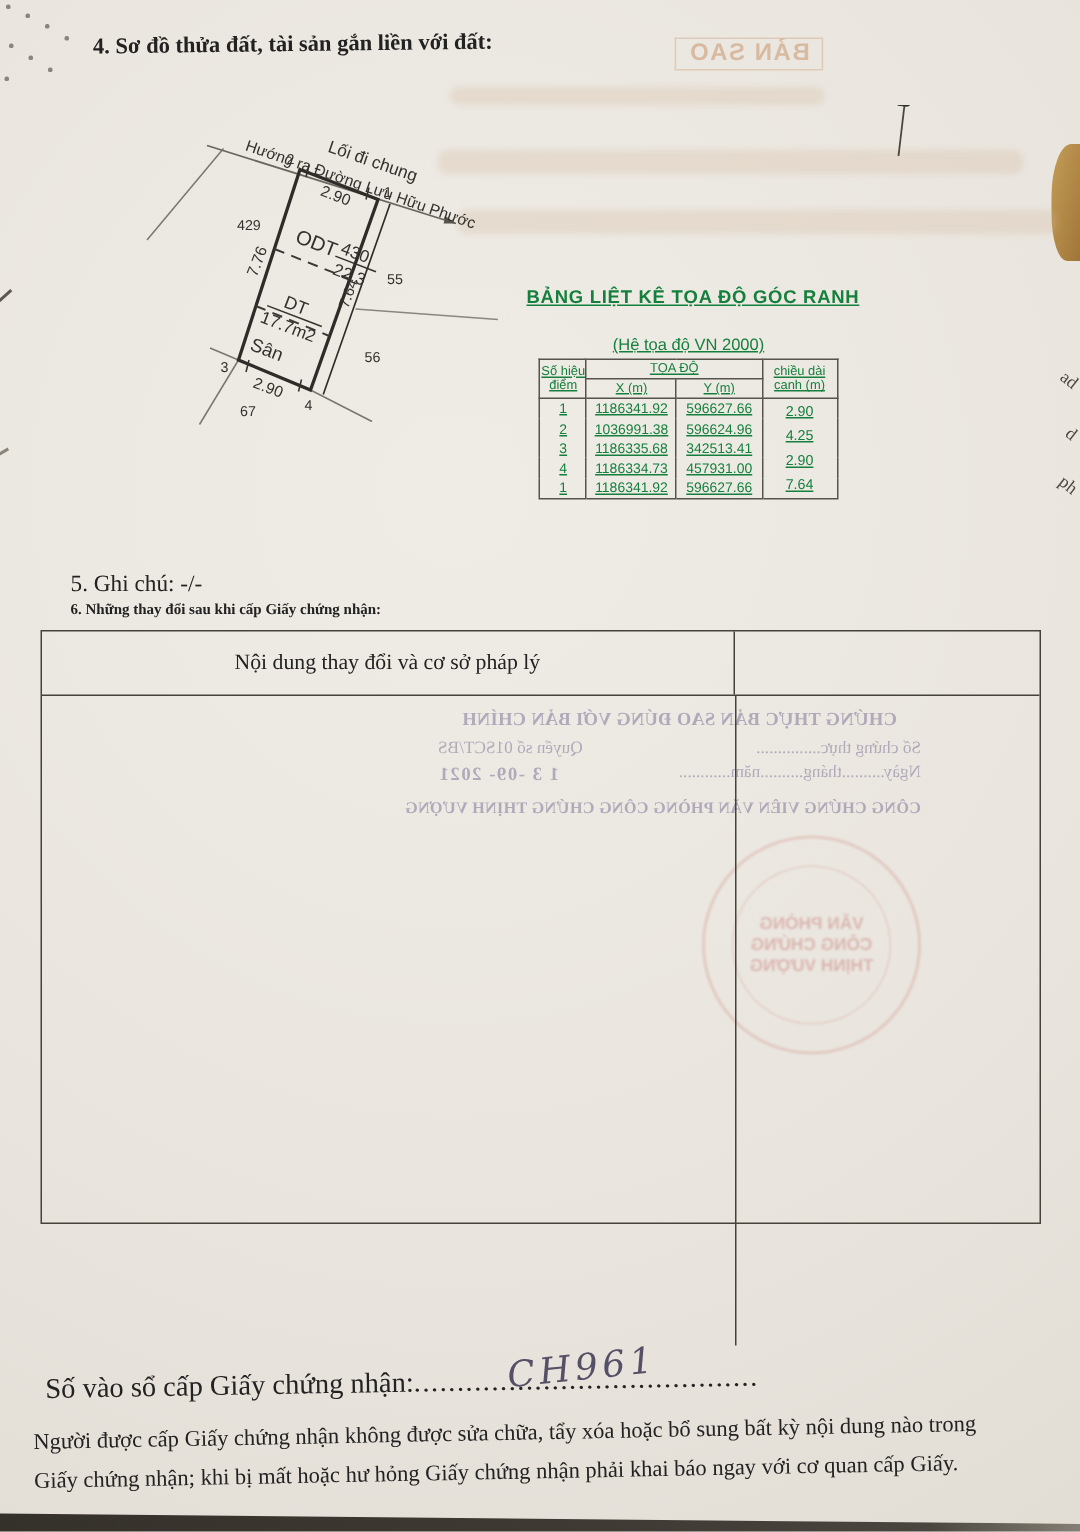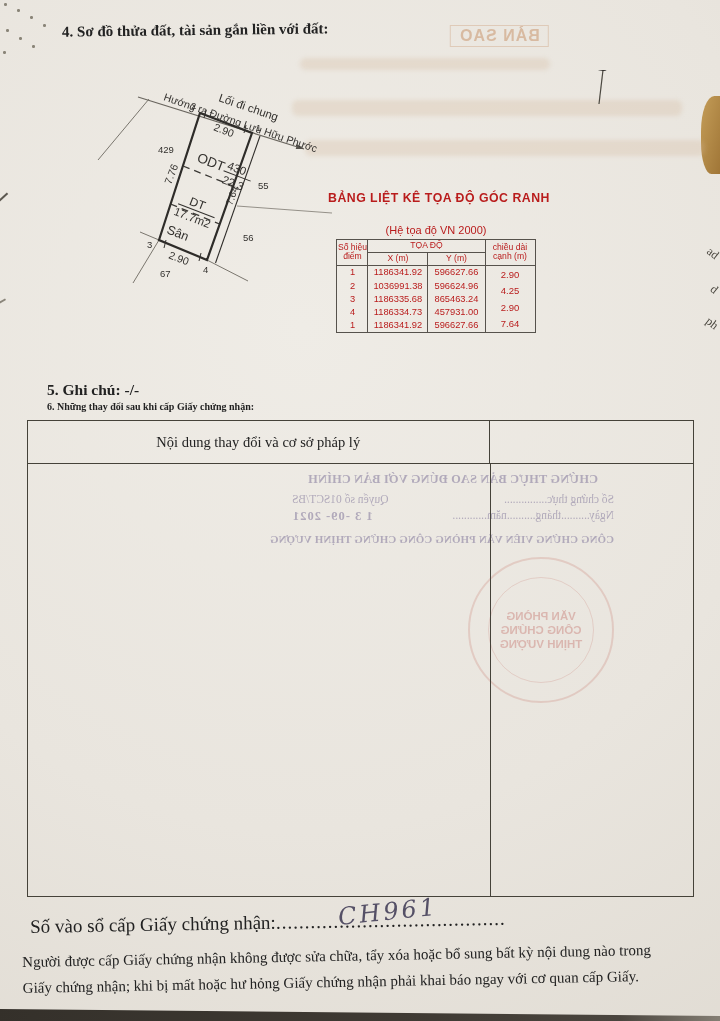--- a/index.html
+++ b/index.html
@@ -4,40 +4,40 @@
 <style>
   html,body{margin:0;padding:0;}
   body{
     width:720px;height:1021px;position:relative;overflow:hidden;
     background:radial-gradient(130% 95% at 42% 32%, #efece6 0%, #e9e5de 52%, #ded9d0 100%);
     font-family:"Liberation Serif", serif;color:#222;
   }
   .abs{position:absolute;}
   
   .h4{left:62px;top:22px;font-size:15px;font-weight:bold;transform:rotate(-0.7deg);z-index:5;}
-  .h5{left:47px;top:381px;font-size:15.5px;font-weight:bold;z-index:5;}
+  .h5{left:47px;top:381px;font-size:15.5px;font-weight:normal;z-index:5;}
   .h6{left:47px;top:401px;font-size:10px;font-weight:bold;z-index:5;}
 
   
   #diagram{left:0;top:70px;z-index:3;pointer-events:none;}
   #diagram text{fill:#33312e;font-family:"Liberation Sans",sans-serif;}
 
   
-  .coord-wrap{left:328px;top:191px;width:216px;z-index:4;font-family:"Liberation Sans",sans-serif;color:#b91c1c;}
+  .coord-wrap{left:351px;top:191px;width:216px;z-index:4;font-family:"Liberation Sans",sans-serif;color:#15803d;text-decoration:underline;}
   .coord-title{font-size:12.3px;font-weight:bold;letter-spacing:.5px;text-align:center;white-space:nowrap;}
   .coord-sub{font-size:11px;text-align:center;margin-top:19px;}
   table.coord{border-collapse:collapse;margin:3px auto 12px;width:198px;table-layout:fixed;border:1.5px solid #56524c;}
   table.coord th{font-weight:normal;font-size:8.6px;border:1px solid #56524c;padding:1px 0;text-align:center;line-height:1.15;}
   table.coord td{font-size:9.3px;text-align:center;border-left:1px solid #56524c;border-right:1px solid #56524c;padding:0;height:13px;}
   td.lencell{padding:0;height:auto;}
   .lenflex{display:flex;flex-direction:column;justify-content:space-around;height:66px;font-size:9.5px;}
   .cw1{width:31px}.cw2{width:60px}.cw3{width:57px}.cw4{width:50px}
 
   
-  .chg{left:27px;top:420px;width:667px;height:477px;border:1.6px solid #454239;z-index:4;box-sizing:border-box;}
+  .chg{left:27px;top:420px;width:667px;height:396px;border:1.6px solid #454239;z-index:4;box-sizing:border-box;}
   .chg-header{display:flex;height:42px;border-bottom:1.4px solid #454239;}
   .chg-c1{width:69.4%;border-right:1.4px solid #454239;display:flex;align-items:center;justify-content:center;font-size:14.5px;box-sizing:border-box;}
   .chg-c2{flex:1;display:flex;align-items:center;justify-content:center;text-align:center;font-size:13.5px;line-height:1.25;}
   .chg-body{position:relative;height:433px;}
   .chg-div{position:absolute;left:69.4%;top:0;bottom:0;width:1.4px;background:#454239;}
 
   
   .bleed{z-index:2;transform:scaleX(-1);filter:blur(.5px);}
   .bansao{left:450px;top:25px;font-size:16px;font-weight:bold;color:rgba(200,150,110,.55);
     border:1px solid rgba(200,150,110,.35);padding:1px 8px;letter-spacing:1px;font-family:"Liberation Sans",sans-serif;}
@@ -185,21 +185,21 @@
         </td>
       </tr>
       <tr>
         <td>2</td>
         <td>1036991.38</td>
         <td>596624.96</td>
       </tr>
       <tr>
         <td>3</td>
         <td>1186335.68</td>
-        <td>865463.24</td>
+        <td>342513.41</td>
       </tr>
       <tr>
         <td>4</td>
         <td>1186334.73</td>
         <td>457931.00</td>
       </tr>
       <tr>
         <td>1</td>
         <td>1186341.92</td>
         <td>596627.66</td>

